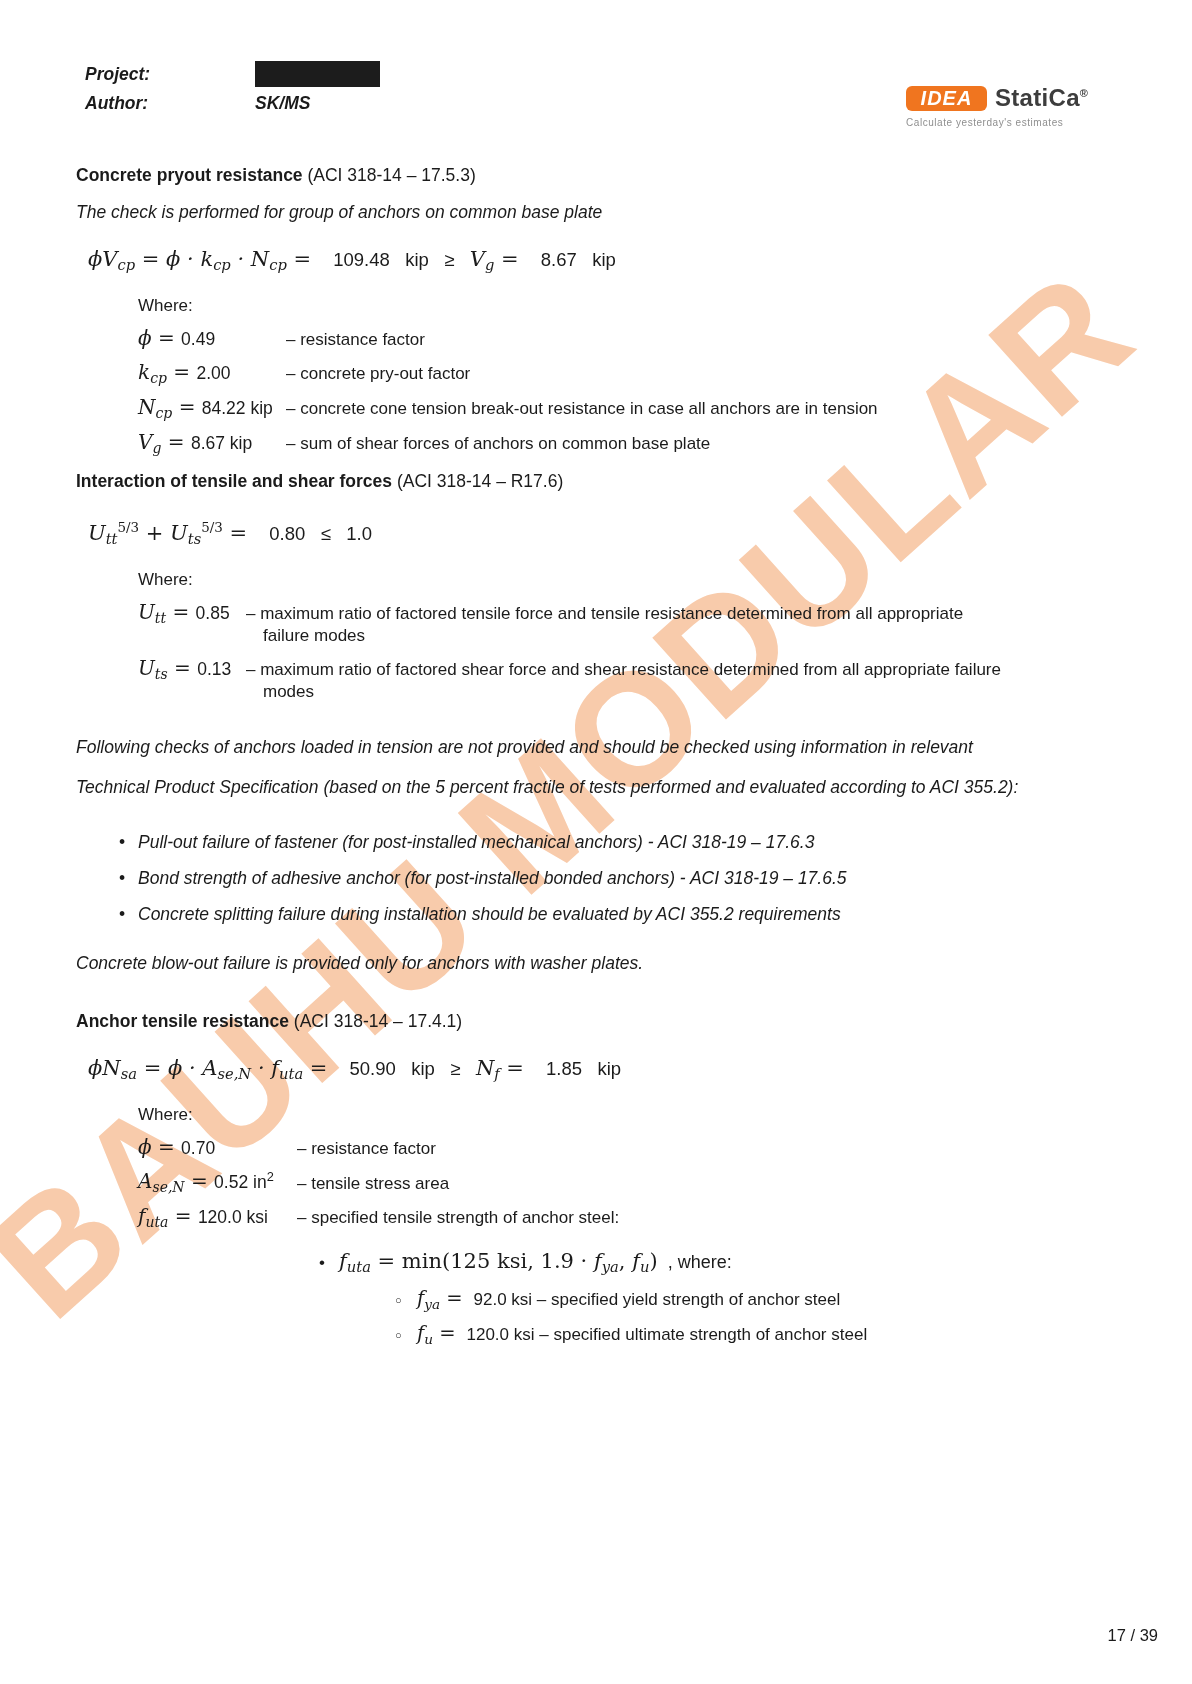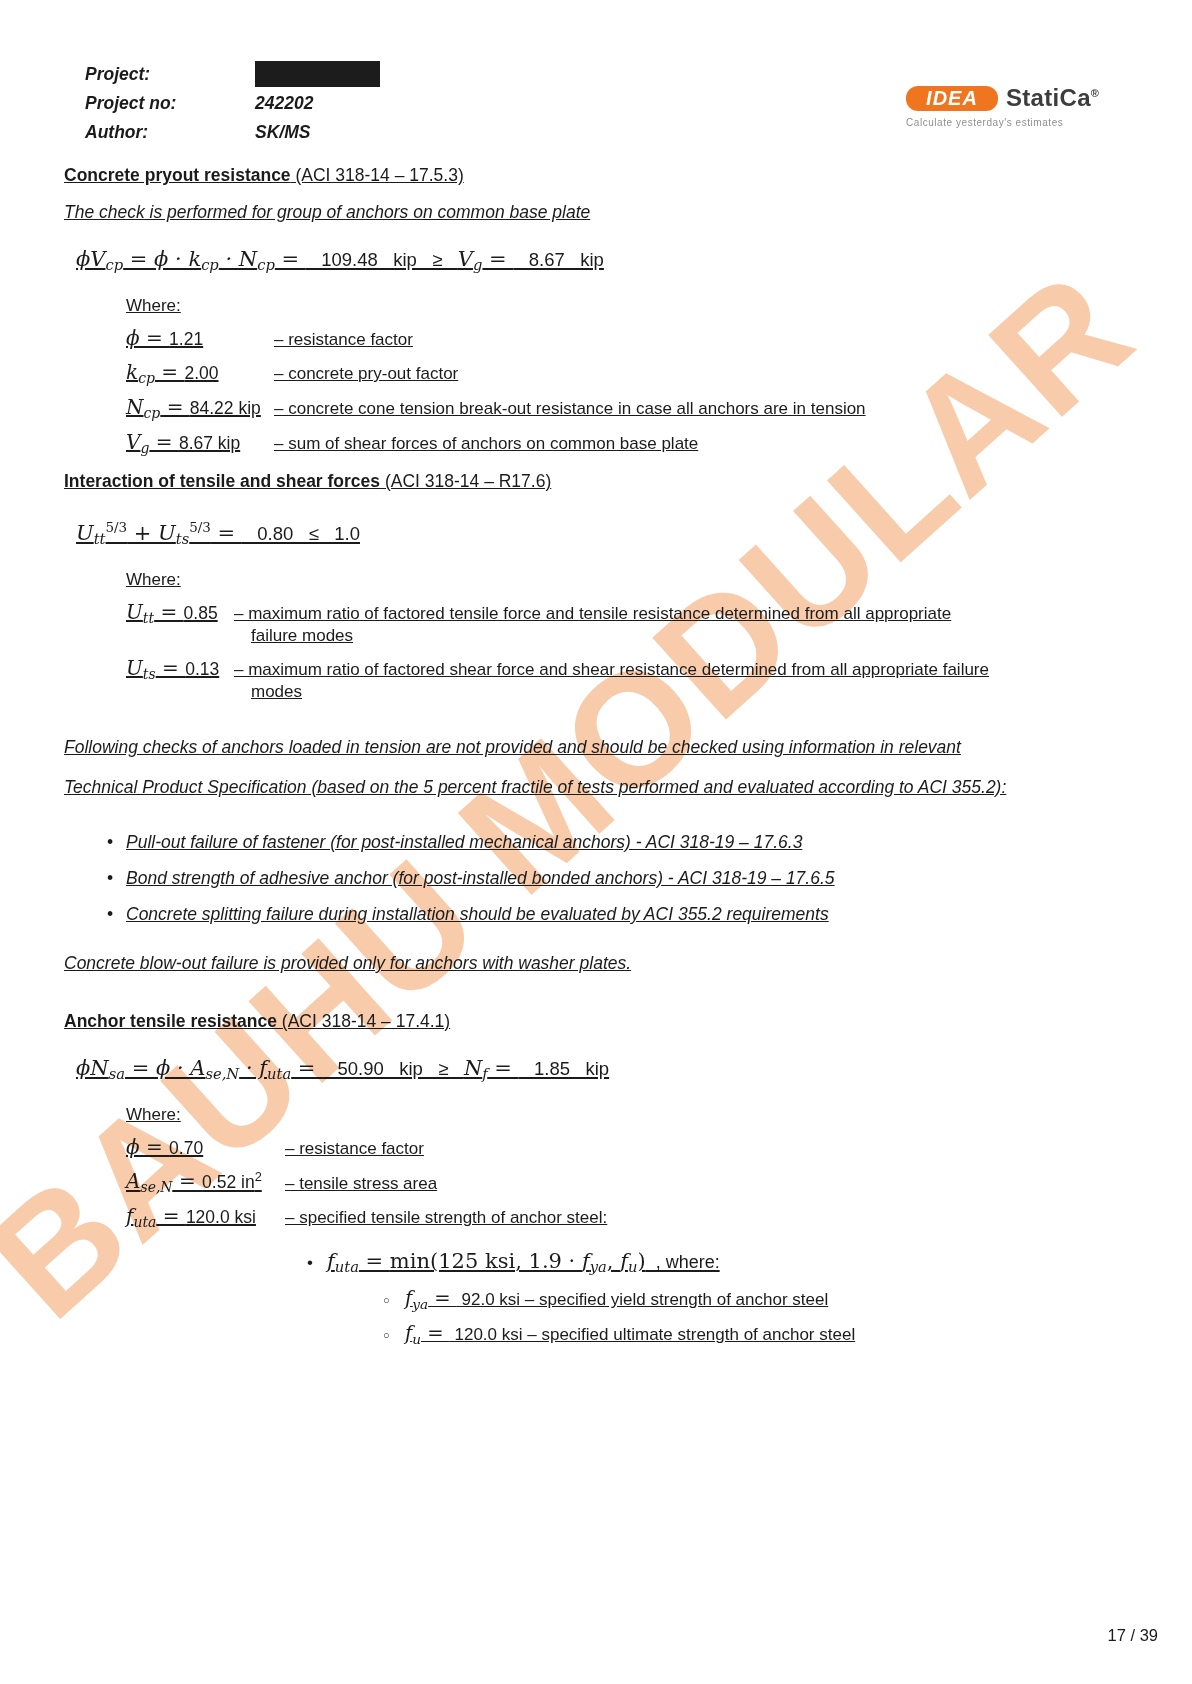--- a/index.html
+++ b/index.html
@@ -11,28 +11,28 @@
              font-size:160px;font-weight:700;letter-spacing:2px;white-space:nowrap;
              color:#f8cbab;font-family:"Liberation Sans",sans-serif;}
   
   .hdr{position:absolute;left:85px;top:60px;z-index:2;}
   .hrow{display:flex;align-items:flex-start;line-height:29px;font-size:17.5px;font-weight:bold;font-style:italic;}
   .hlabel{width:170px;}
   .redact{width:125px;height:26px;background:#1c1c1c;margin-top:1px;}
   
   .logo{position:absolute;left:906px;top:84px;z-index:2;}
   .logo-top{display:flex;align-items:center;}
-  .idea-box{background:#f0751f;border-radius:12px;color:#ffffff;font-weight:bold;font-style:italic;
-            font-size:20px;letter-spacing:1px;width:92px;height:25px;display:flex;
+  .idea-box{background:#f0751f;border-radius:6px;color:#ffffff;font-weight:bold;font-style:italic;
+            font-size:20px;letter-spacing:1px;width:81px;height:25px;display:flex;
             align-items:center;justify-content:center;}
   .statica{font-size:24px;font-weight:bold;color:#3d3d3d;margin-left:8px;letter-spacing:0.3px;}
   .reg{font-size:11px;vertical-align:super;font-weight:bold;color:#3d3d3d;}
   .tagline{font-size:10px;color:#8f8f8f;margin-top:5px;letter-spacing:0.55px;}
   
-  .sec{position:absolute;left:64px;width:1060px;z-index:2;text-decoration:underline;}
+  .sec{position:absolute;left:76px;width:1060px;z-index:2;}
   #sec-pryout{top:164px;} #sec-interaction{top:470px;}
   #sec-detailed{top:714px;} #sec-tensile{top:1010px;}
   .sec-title{font-size:17.5px;line-height:22px;}
   .sec-title .tb{font-weight:bold;}
   .inote{font-style:italic;font-size:17.5px;margin-top:15px;line-height:22px;}
   .formula{font-size:21px;margin-top:20px;padding-left:12px;line-height:32px;}
   .formula .t-n{font-size:18.5px;}
   .where{font-size:17px;margin-top:14px;margin-left:62px;line-height:22px;}
   .wrow{display:flex;align-items:baseline;margin-left:62px;margin-top:9px;}
   .sym{font-size:20px;flex:0 0 auto;}
@@ -72,44 +72,40 @@
 <div class="page">
 
   <div class="watermark">BAUHU MODULAR</div>
 
   <div class="hdr">
     <div class="hrow">
       <div class="hlabel">Project:</div>
       <div class="redact"></div>
     </div>
     <div class="hrow">
-      <div class="hlabel">Project no:</div>
-      <div>242202</div>
-    </div>
-    <div class="hrow">
       <div class="hlabel">Author:</div>
       <div>SK/MS</div>
     </div>
   </div>
 
   <div class="logo">
     <div class="logo-top">
       <div class="idea-box">IDEA</div>
       <div class="statica"><span>StatiCa</span><span class="reg">®</span></div>
     </div>
     <div class="tagline">Calculate yesterday's estimates</div>
   </div>
 
   <div class="sec" id="sec-pryout">
     <div class="sec-title"><span class="tb">Concrete pryout resistance</span><span> (ACI 318-14 – 17.5.3)</span></div>
     <div class="inote">The check is performed for group of anchors on common base plate</div>
     <div class="formula fx"><span class="t-v">ϕV</span><span class="t-s">cp</span><span class="t-v"> = ϕ · k</span><span class="t-s">cp</span><span class="t-v"> · N</span><span class="t-s">cp</span><span class="t-v"> = </span><span class="t-n">   109.48   kip   ≥   </span><span class="t-v">V</span><span class="t-s">g</span><span class="t-v"> = </span><span class="t-n">   8.67   kip</span></div>
     <div class="where">Where:</div>
     <div class="wrow">
-      <span class="sym fx"><span class="t-v">ϕ = </span><span class="t-n">1.21</span></span>
+      <span class="sym fx"><span class="t-v">ϕ = </span><span class="t-n">0.49</span></span>
       <span class="desc">– resistance factor</span>
     </div>
     <div class="wrow">
       <span class="sym fx"><span class="t-v">k</span><span class="t-s">cp</span><span class="t-v"> = </span><span class="t-n">2.00</span></span>
       <span class="desc">– concrete pry-out factor</span>
     </div>
     <div class="wrow">
       <span class="sym fx"><span class="t-v">N</span><span class="t-s">cp</span><span class="t-v"> = </span><span class="t-n">84.22 kip</span></span>
       <span class="desc">– concrete cone tension break-out resistance in case all anchors are in tension</span>
     </div>

